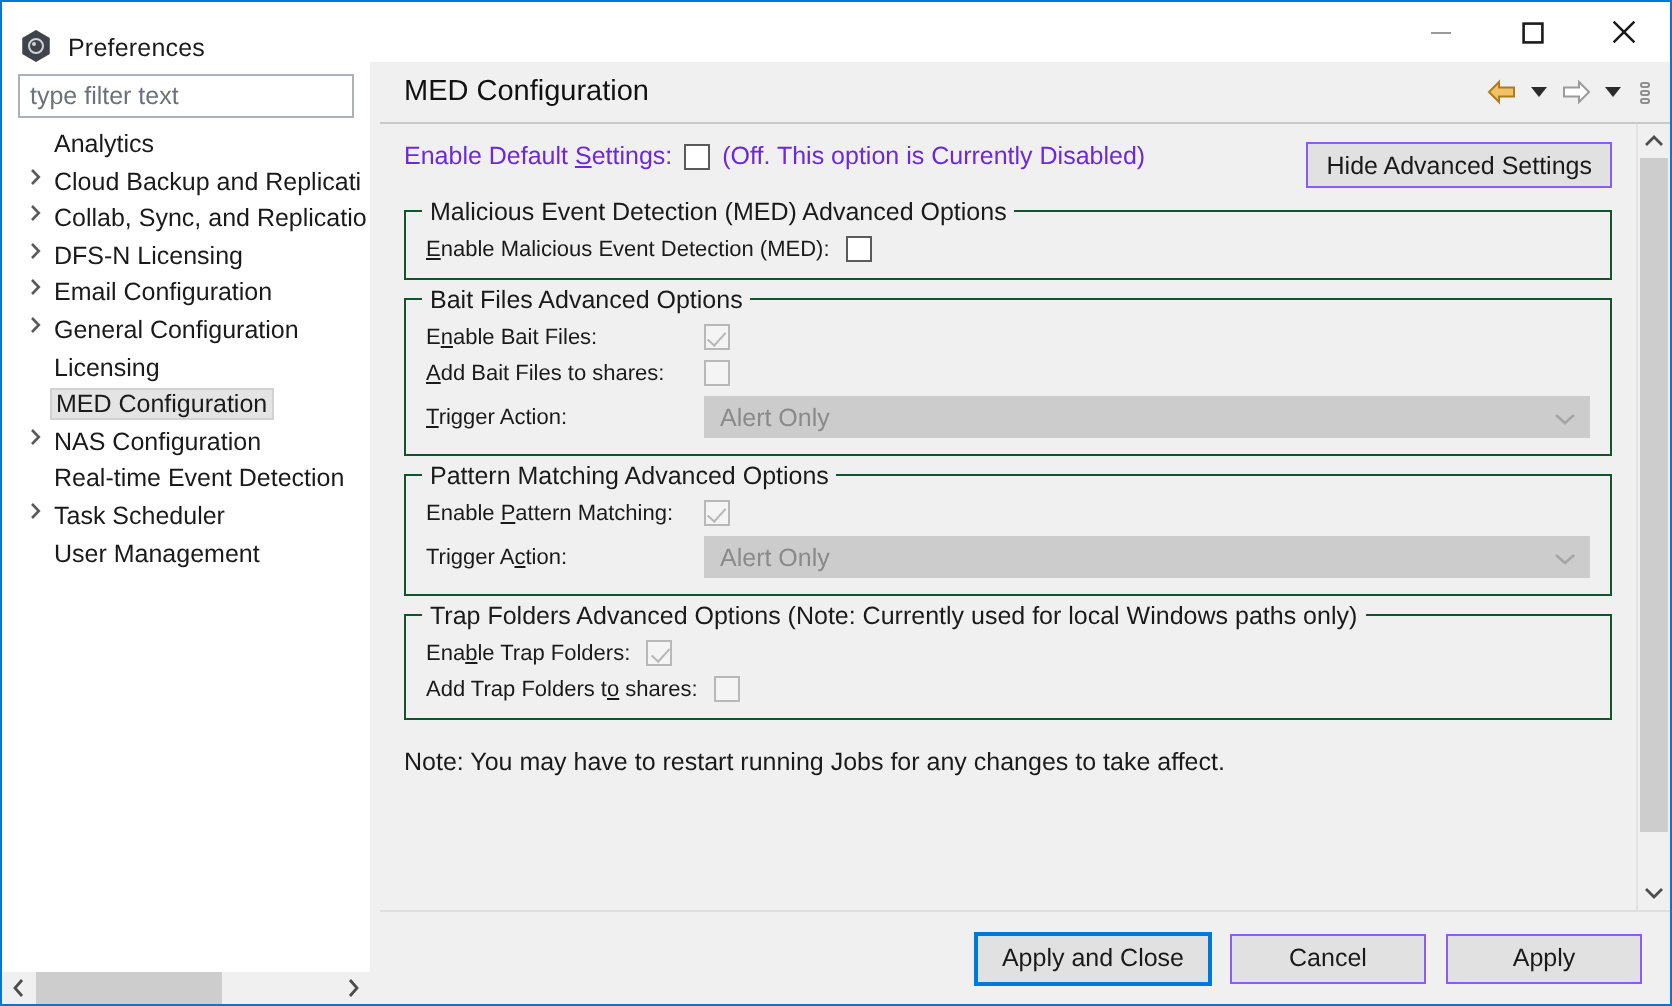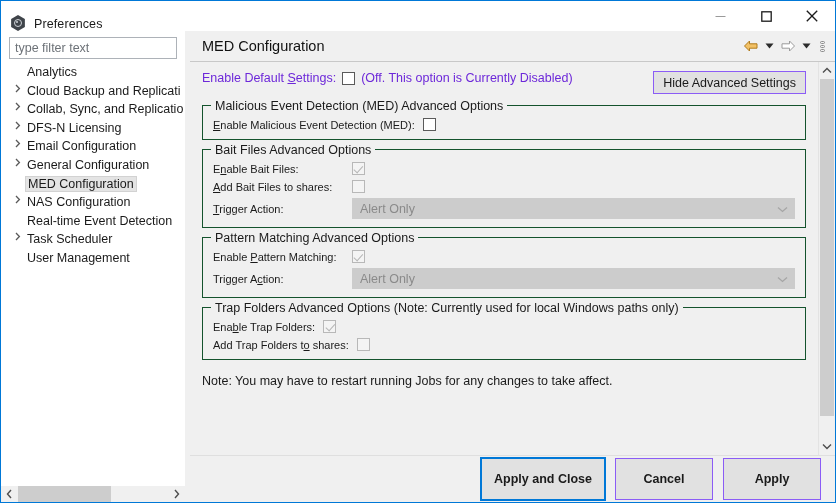--- a/index.html
+++ b/index.html
@@ -235,21 +235,21 @@
   }
 
   
   #footer {
     height: 47px; min-height: 47px;
     background: #f0f0f0;
     border-top: 1px solid #dfdfdf;
     display: flex; align-items: center; justify-content: flex-end;
     padding-right: 14px; gap: 10px;
   }
-  #footer .btn { height: 42px; min-width: 98px; padding: 3px 12px; font-weight: bold; }
+  #footer .btn { height: 25px; min-width: 98px; padding: 3px 12px; }
   #apply-close-btn {
     border: 1px solid #0078d7;
     outline: 1px solid #0078d7; outline-offset: 0px;
     background: #e1e1e1;
   }
 </style>
 </head>
 <body>
 
 <div id="window">
@@ -323,20 +323,24 @@
             </span>
             <span class="tlabel">Email Configuration</span>
           </div>
           <div class="tree-item">
             <span class="arrow">
               <svg width="6" height="9" viewBox="0 0 6 9">
                 <polyline points="1,1 4.4,4.5 1,8" fill="none" stroke="#5a5a5a" stroke-width="1.3"></polyline>
               </svg>
             </span>
             <span class="tlabel">General Configuration</span>
+          </div>
+          <div class="tree-item">
+            <span class="arrow"></span>
+            <span class="tlabel">Licensing</span>
           </div>
           <div class="tree-item selected">
             <span class="arrow"></span>
             <span class="tlabel">MED Configuration</span>
           </div>
           <div class="tree-item">
             <span class="arrow">
               <svg width="6" height="9" viewBox="0 0 6 9">
                 <polyline points="1,1 4.4,4.5 1,8" fill="none" stroke="#5a5a5a" stroke-width="1.3"></polyline>
               </svg>

